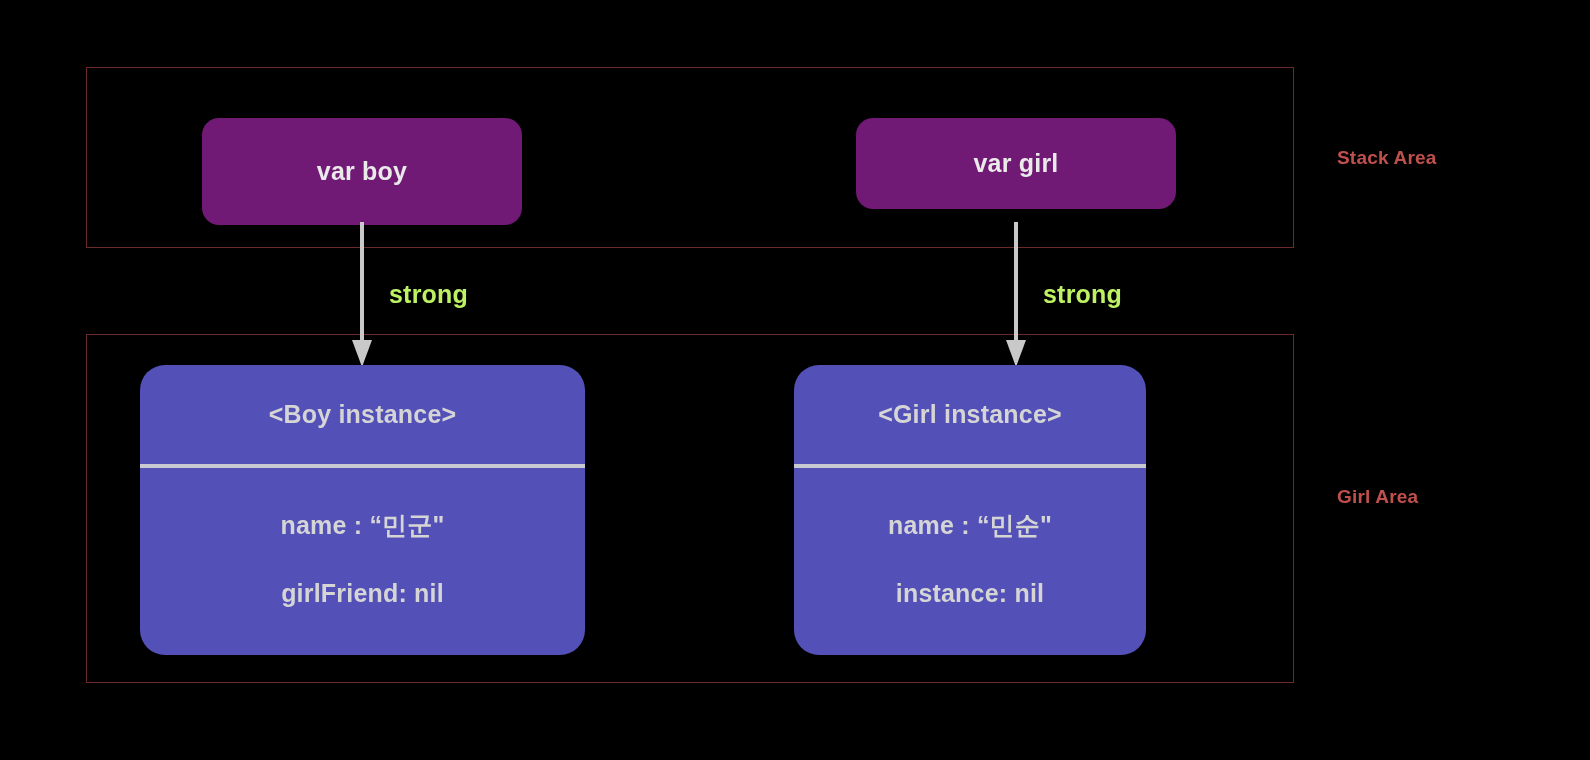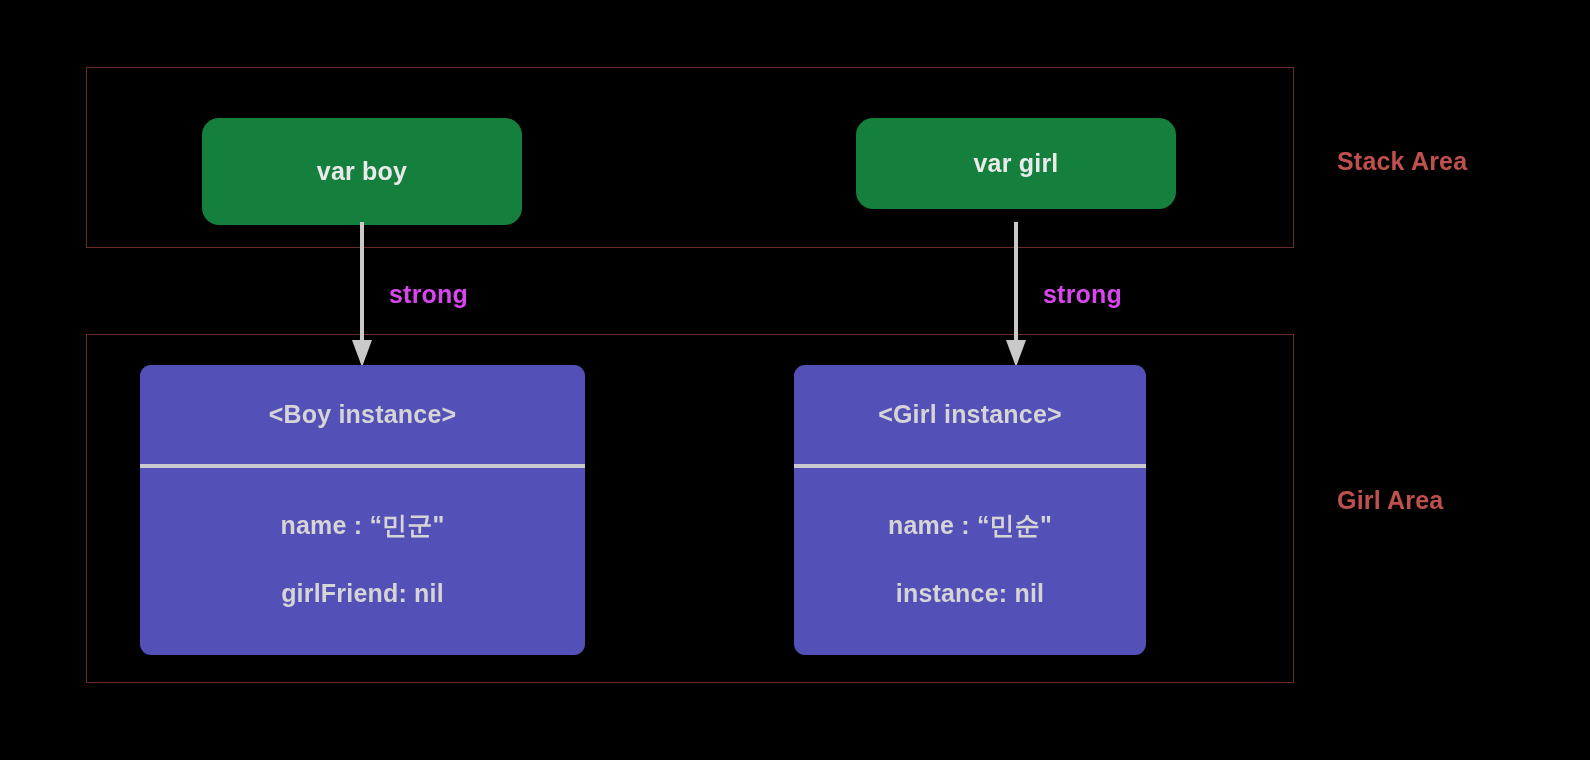--- a/index.html
+++ b/index.html
@@ -30,52 +30,52 @@
     box-sizing: border-box;
     background: transparent;
   }
   #stack-region { left: 86px;  top: 67px;  width: 1208px; height: 181px; }
   #heap-region  { left: 86px;  top: 334px; width: 1208px; height: 349px; }
 
   
   .region-label {
     position: absolute;
     color: #c0504d;
-    font-size: 25px;
+    font-size: 19px;
     font-weight: bold;
     letter-spacing: 0.2px;
     white-space: nowrap;
   }
   #stack-area-label { left: 1337px; top: 147px; }
   #heap-area-label  { left: 1337px; top: 486px; }
 
   
   .var-box {
     position: absolute;
-    background: #15803d;
+    background: #701a75;
     border-radius: 17px;
     display: flex;
     align-items: center;
     justify-content: center;
     box-sizing: border-box;
   }
   .var-box-label {
     color: #eaeaea;
     font-size: 25px;
     font-weight: bold;
     letter-spacing: 0.2px;
   }
   #var-boy-box  { left: 202px; top: 118px; width: 320px; height: 107px; }
   #var-girl-box { left: 856px; top: 118px; width: 320px; height: 91px; }
 
   
   .instance-box {
     position: absolute;
     background: #5350b8;
-    border-radius: 11px;
+    border-radius: 25px;
     box-sizing: border-box;
     overflow: hidden;
     display: flex;
     flex-direction: column;
   }
   #boy-instance-box  { left: 140px; top: 365px; width: 445px; height: 290px; }
   #girl-instance-box { left: 794px; top: 365px; width: 352px; height: 290px; }
 
   .instance-header {
     height: 99px;
@@ -115,21 +115,21 @@
   
   .arrow-svg {
     position: absolute;
     overflow: visible;
   }
   #boy-arrow  { left: 352px; top: 222px; width: 20px; height: 145px; }
   #girl-arrow { left: 1006px; top: 222px; width: 20px; height: 145px; }
 
   .arrow-label {
     position: absolute;
-    color: #d946ef;
+    color: #bef264;
     font-size: 25px;
     font-weight: bold;
     letter-spacing: 0.2px;
     white-space: nowrap;
   }
   #boy-arrow-label  { left: 389px; top: 280px; }
   #girl-arrow-label { left: 1043px; top: 280px; }
 </style>
 </head>
 <body>

